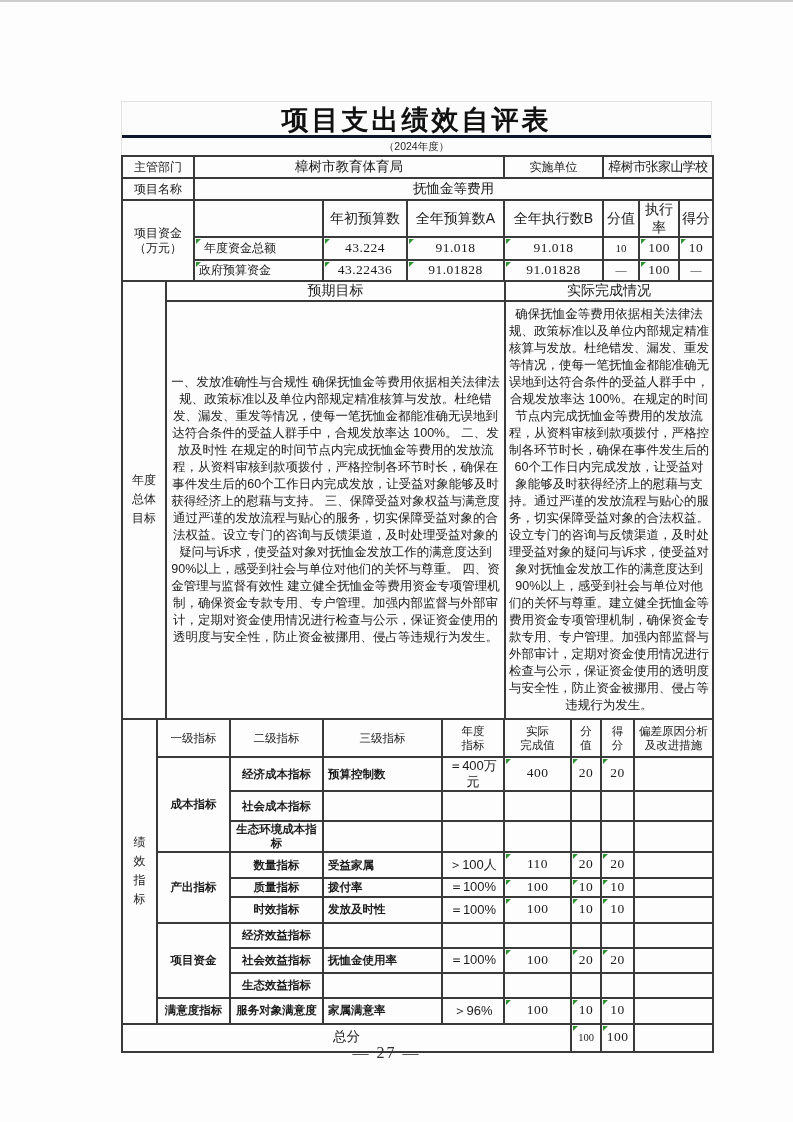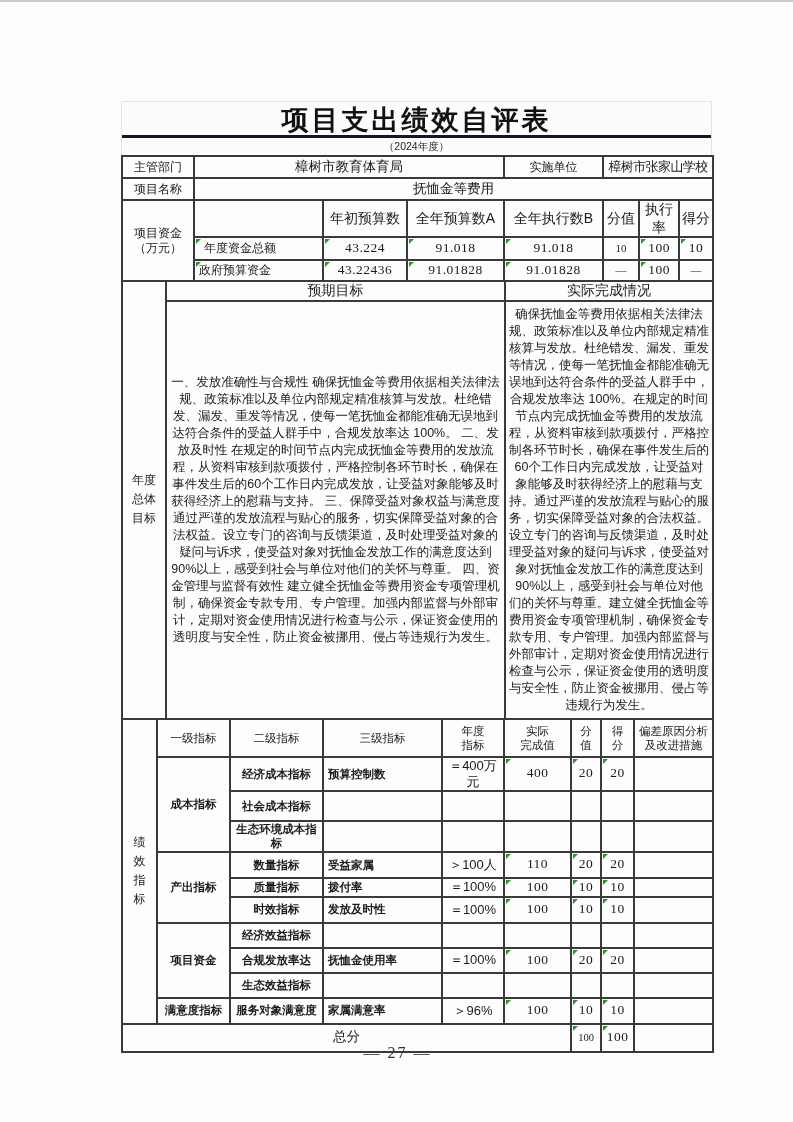--- a/index.html
+++ b/index.html
@@ -39,21 +39,21 @@
   .ind-hdr { font-size:11.5px; line-height:14px; }
   .vlabel { font-size:12px; line-height:19px; }
   .goal { font-size:12.5px; line-height:17px; text-align:center; padding:4px 3px; vertical-align:middle; }
   .target { font-size:13px; }
   .gm { position:relative; }
   .gm::before {
     content:""; position:absolute; top:1px; left:1px; width:0; height:0;
     border-top:5px solid #2f9331; border-right:5px solid transparent;
   }
   .page-number {
-    position:absolute; top:1044px; left:15px; width:765px; text-align:center;
+    position:absolute; top:1044px; left:4px; width:765px; text-align:center;
     font-family:"Liberation Serif", serif; font-size:16px; color:#333; letter-spacing:2px;
   }
 </style>
 </head>
 <body>
 
 <div class="page-edge-top"></div>
 
 <div class="sheet">
 
@@ -243,21 +243,21 @@
       <td rowspan="3" class="ind">项目资金</td>
       <td class="ind">经济效益指标</td>
       <td class="ind left"></td>
       <td class="target"></td>
       <td class="num"></td>
       <td class="num"></td>
       <td class="num"></td>
       <td class="ind"></td>
     </tr>
     <tr style="height:25px">
-      <td class="ind">合规发放率达</td>
+      <td class="ind">社会效益指标</td>
       <td class="ind left">抚恤金使用率</td>
       <td class="target">＝100%</td>
       <td class="num gm">100</td>
       <td class="num gm">20</td>
       <td class="num gm">20</td>
       <td class="ind"></td>
     </tr>
     <tr style="height:25px">
       <td class="ind">生态效益指标</td>
       <td class="ind left"></td>

